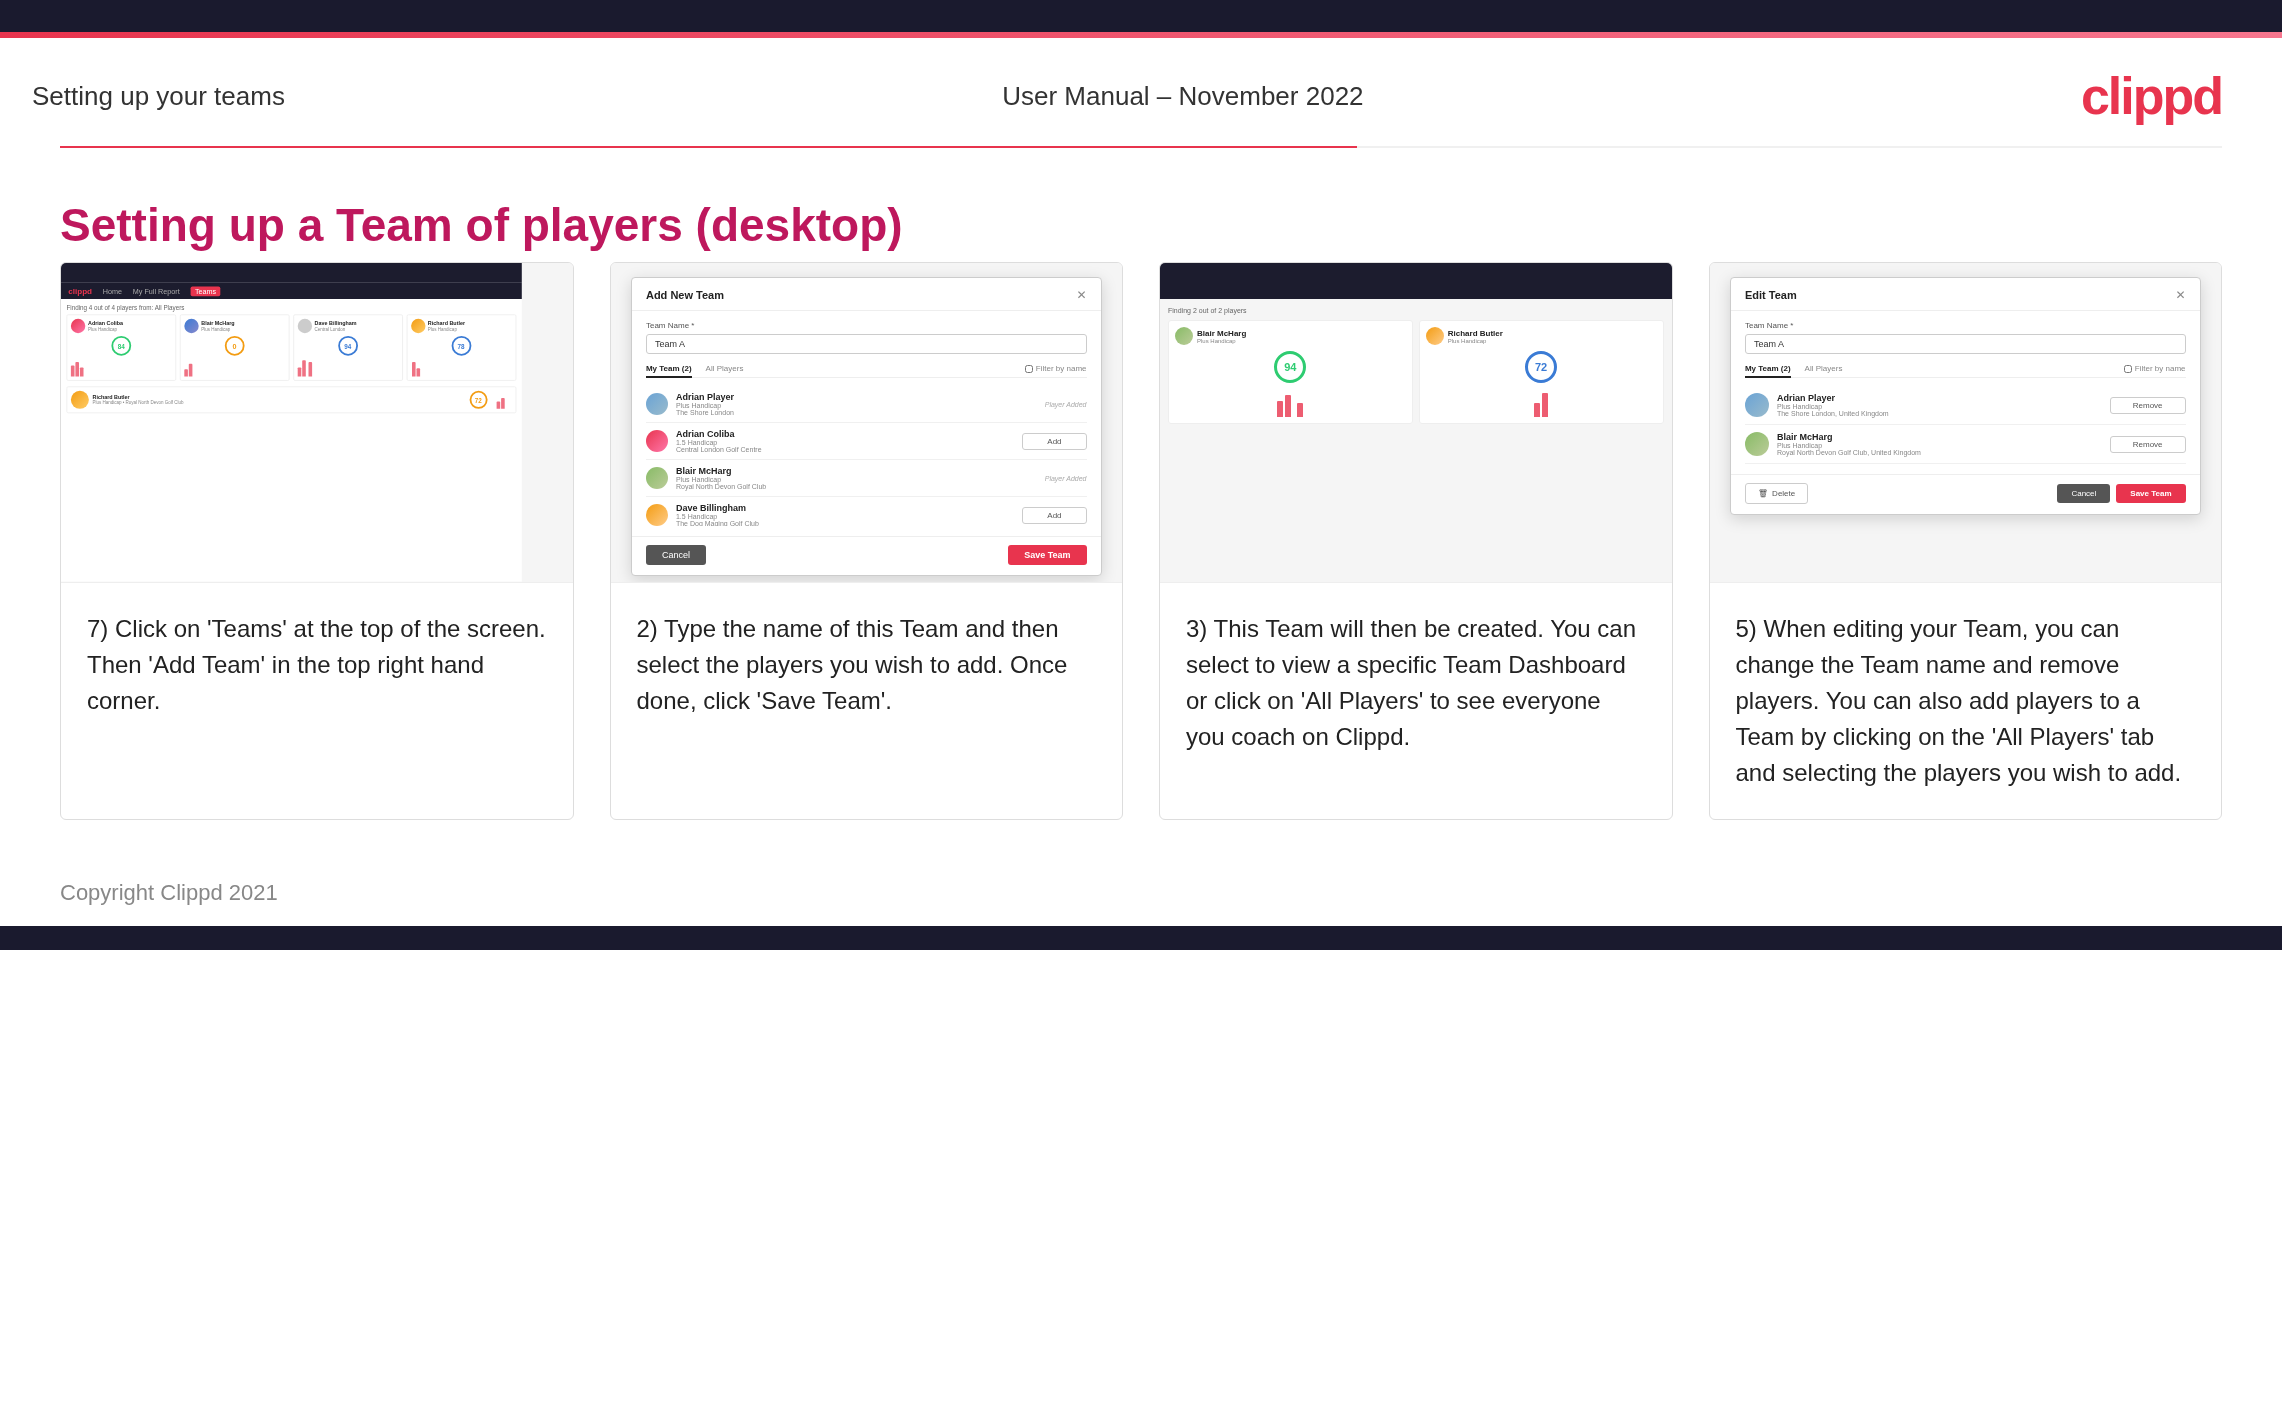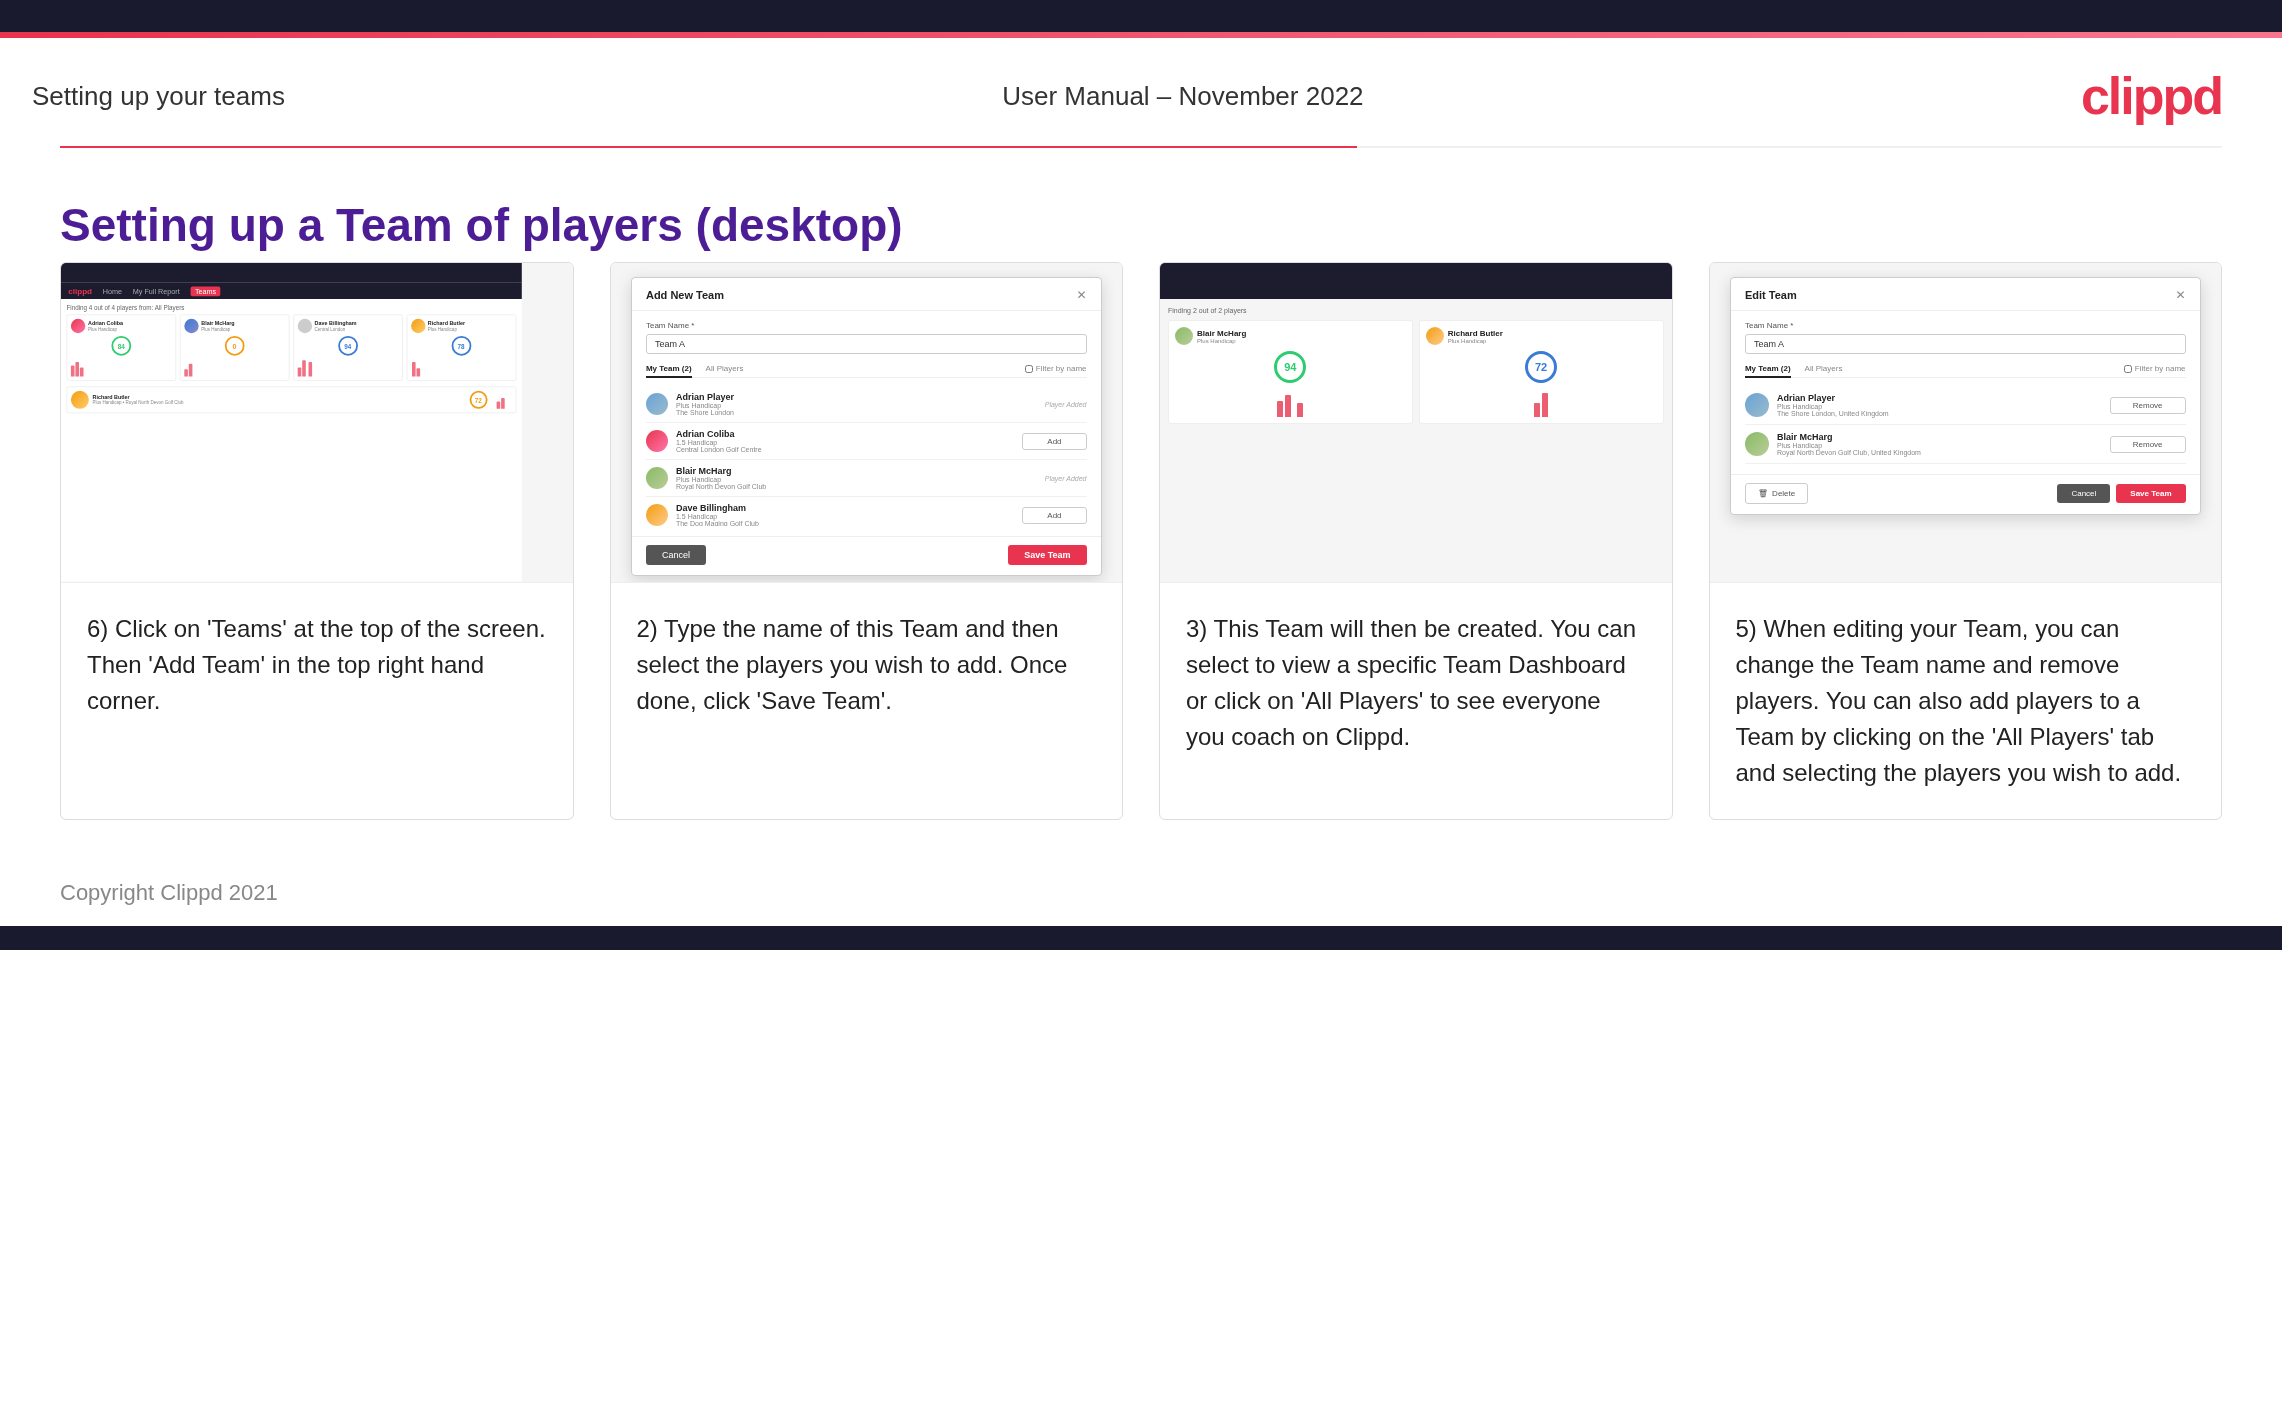--- a/index.html
+++ b/index.html
@@ -53,21 +53,21 @@
     }
 
     
     .main {
       padding: 50px 60px 40px 60px;
     }
 
     .page-title {
       font-size: 46px;
       font-weight: 700;
-      color: #4c1d95;
+      color: #be185d;
       margin-bottom: 10px;
     }
     .page-subtitle {
       font-size: 32px;
       color: #444;
       margin-bottom: 50px;
     }
 
     
     .steps-grid {
@@ -653,21 +653,21 @@
               <div class="ss1-bars" style="margin:0 6px;">
                 <div class="ss1-bar" style="height:8px;"></div>
                 <div class="ss1-bar" style="height:12px;"></div>
                 <div class="ss1-bar2" style="height:10px;"></div>
                 <div class="ss1-bar2" style="height:16px;"></div>
               </div>
             </div>
           </div>
         </div>
       </div>
-      <div class="step-text">6) Click on 'Teams' at the top of the screen. Then 'Add Team' in the top right hand corner.</div>
+      <div class="step-text">7) Click on 'Teams' at the top of the screen. Then 'Add Team' in the top right hand corner.</div>
     </div>
 
     <div class="step-card">
       <div class="step-screenshot">
         <div class="ss2-modal" style="margin-top:14px;">
           <div class="ss2-modal-header">
             <span class="ss2-modal-title">Add New Team</span>
             <span class="ss2-close">✕</span>
           </div>
           <div class="ss2-modal-body">

